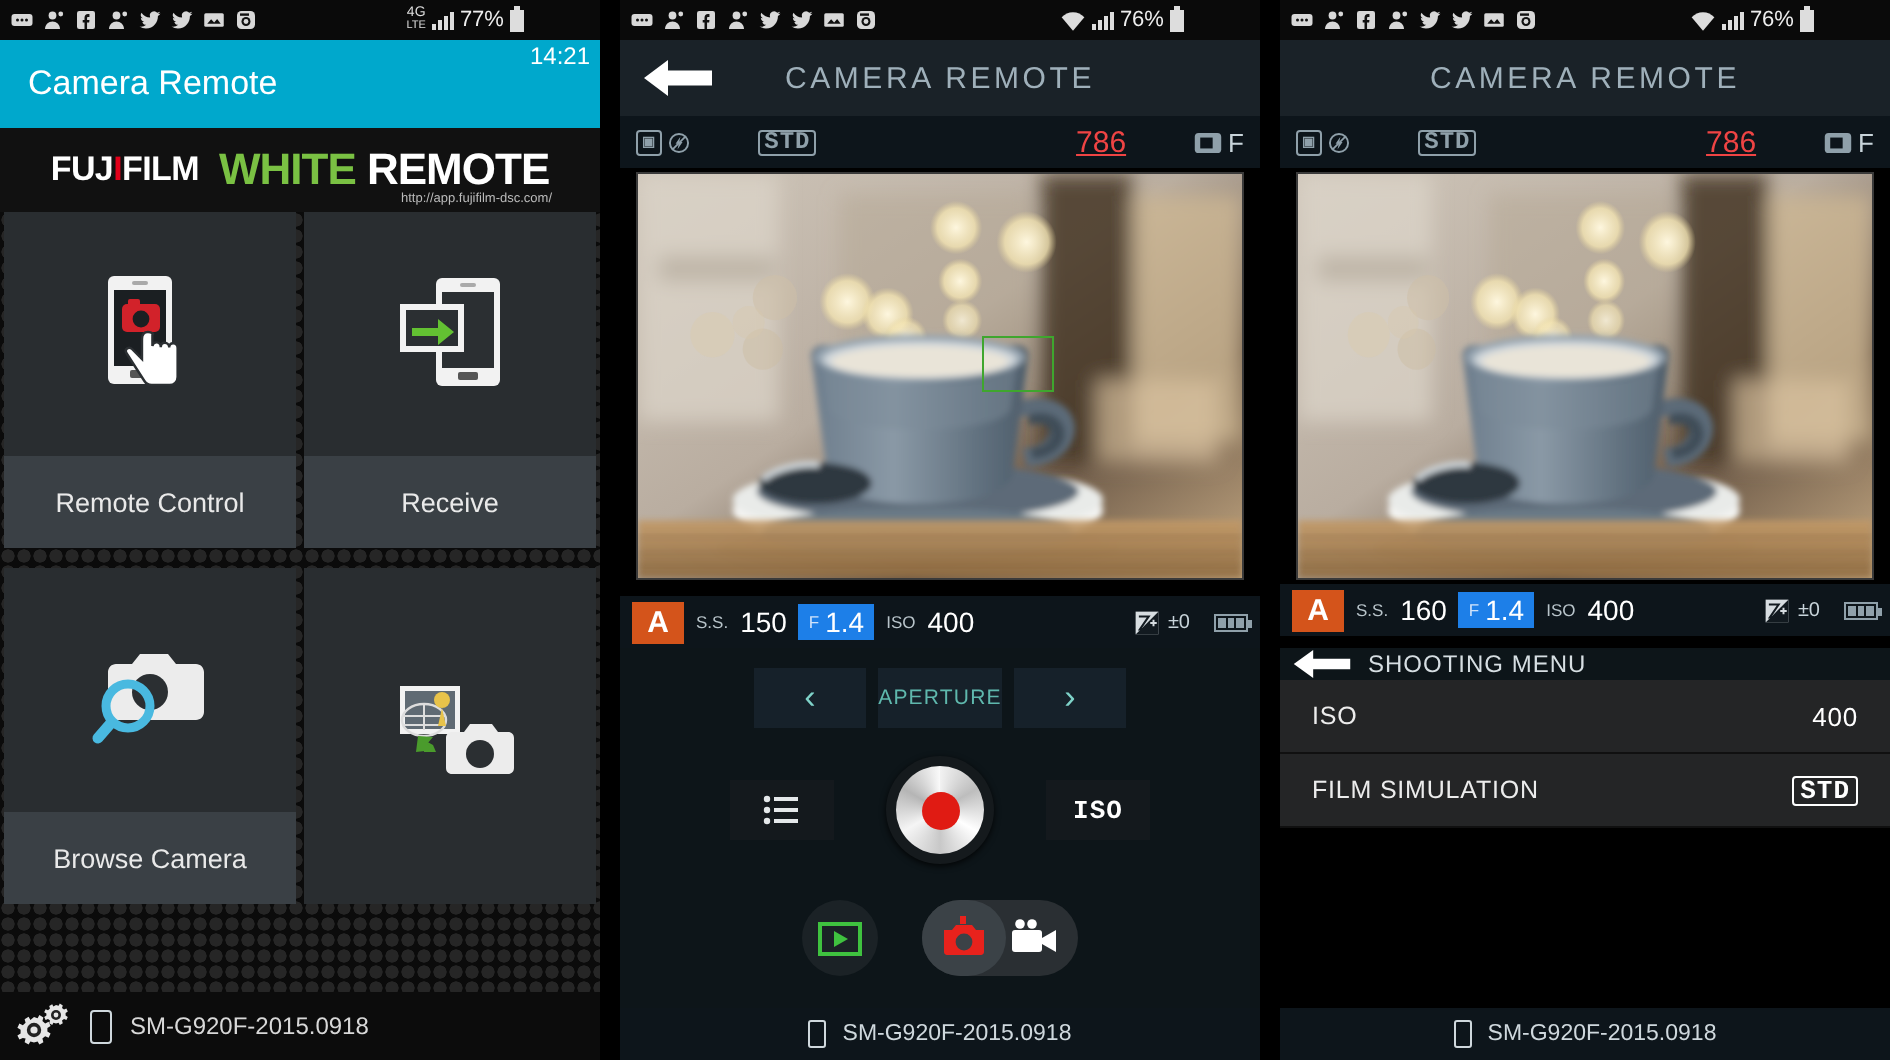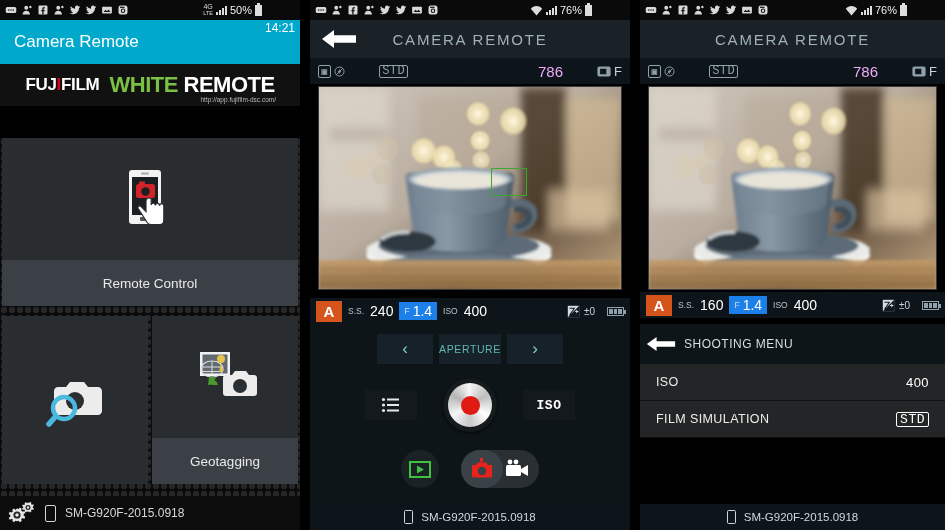--- a/index.html
+++ b/index.html
@@ -37,40 +37,40 @@
                justify-content:center; gap:10px; position:relative; }
   .fuji { font-size:17px; font-weight:bold; color:#fff; letter-spacing:-0.3px; }
   .fuji .dot { color:#e2001a; }
   .cam-rem { font-size:22px; font-weight:bold; letter-spacing:-0.5px; }
   .cam-rem .g { color:#7ac143; }
   .cam-rem .w { color:#fff; }
   .banner-url { position:absolute; right:24px; bottom:3px; font-size:6.5px; color:#bbb; }
   .dots { background:
       radial-gradient(circle at 4px 4px, #262626 3.2px, transparent 3.4px) 0 0/8px 8px,
       #0b0b0b; }
-  .p1-grid { position:absolute; top:106px; left:0; right:0; bottom:34px;margin-top:32px; }
+  .p1-grid { position:absolute; top:106px; left:0; right:0; bottom:34px; }
   .tile-row { display:flex; gap:4px; padding:0 2px; height:168px; }
   .tile { flex:1; background:#2b2f32; display:flex; flex-direction:column; }
   .tile-ico { flex:1; display:flex; align-items:center; justify-content:center;
               background:#292d30; }
   .tile-lbl { height:46px; background:#3a4045; color:#e9e9e9; font-size:13.5px;
               display:flex; align-items:center; justify-content:center; }
   .rowgap { height:10px; }
   .p1-foot { position:absolute; left:0; right:0; bottom:0; height:34px; background:#0c0c0c;
              display:flex; align-items:center; gap:9px; padding-left:6px; }
   .p1-foot .dev { color:#d8d8d8; font-size:12px; }
 
   
   .rc-title { height:38px; background:#1a2228; display:flex; align-items:center;
               justify-content:center; position:relative; }
   .rc-title .t { color:#9fb0ba; font-size:15px; letter-spacing:1.8px; }
   .back-arr { position:absolute; left:10px; top:50%; transform:translateY(-50%); }
   .rc-info { height:26px; background:#0d151b; display:flex; align-items:center;
              padding:0 8px; color:#c8d4da; font-size:11px; }
-  .rc-info .frames { margin-left:auto; margin-right:34px; font-size:15px; color:#f0abfc; }
+  .rc-info .frames { margin-left:auto; margin-right:34px; font-size:15px; color:#ef4444;text-decoration:underline; }
   .ibox { font-size:8px; border:1.4px solid #8fa0aa; color:#8fa0aa; padding:0 2px;
           border-radius:2px; font-weight:bold; letter-spacing:0.5px; line-height:11px;
           display:inline-block; }
   .viewport { height:208px; background:#000; padding:2px 8px; }
   .photo { width:100%; height:100%; position:relative; overflow:hidden;
            border:1px solid #3a3a3a; background:#8a7a66; }
 
   .exif { height:26px; background:#0d151b; display:flex; align-items:center;
           gap:6px; padding:0 6px; color:#e8edf0; font-size:12px; }
   .mode-a { background:#d4541b; color:#fff; font-size:15px; font-weight:bold;
@@ -118,28 +118,28 @@
   .toggle-knob { width:42px; height:38px; border-radius:19px; background:#3b4247;
                  position:absolute; left:0; display:flex; align-items:center;
                  justify-content:center; }
   .foot-dark { position:absolute; left:0; right:0; bottom:0; height:26px;
                background:#0d151b; display:flex; align-items:center;
                justify-content:center; gap:8px; }
   .foot-dark .dev { color:#cfd8dd; font-size:11.5px; }
 
   
   .p3-menu { position:absolute; top:324px; left:0; right:0; bottom:26px; }
-  .menu-head { height:40px; background:#0d1519; display:flex; align-items:center;
+  .menu-head { height:16px; background:#0d1519; display:flex; align-items:center;
                gap:8px; padding-left:6px; color:#d6dee2; font-size:12px;
                letter-spacing:0.5px; }
   .menu-row { height:37px; background:#242526; border-bottom:1px solid #101010;
               display:flex; align-items:center; padding:0 16px; color:#ececec;
               font-size:12.5px; letter-spacing:0.4px; }
   .menu-row .rv { margin-left:auto; font-size:13px; color:#fff; }
-  .badge-mono { font-family:"Liberation Mono", monospace; font-weight:normal;
+  .badge-mono { font-family:"Liberation Mono", monospace; font-weight:bold;
                 font-size:12px; }
   .phone-ico { width:9px; height:14px; border:1.3px solid #cfd8dd; border-radius:1.5px; }
 </style>
 </head>
 <body>
 
 <div id="root">
 
   <div class="panel panel-1">
 
@@ -186,21 +186,21 @@
         <div>
           <div class="net-lbl">4G</div>
           <div class="net-lbl" style="font-size:5.5px">LTE</div>
         </div>
         <div class="bars">
             <i></i>
             <i></i>
             <i></i>
             <i></i>
           </div>
-        <span class="sb-pct">50%</span>
+        <span class="sb-pct">77%</span>
         <div class="batt"></div>
         <span class="sb-time">14:21</span>
       </div>
     </div>
 
     <div class="p1-title">
       <span>Camera Remote</span>
     </div>
 
     <div class="p1-banner">
@@ -219,49 +219,63 @@
               <rect x="22" y="8.5" width="8" height="2" rx="1" fill="#aaa"></rect>
               <rect x="21" y="53" width="10" height="4" rx="1" fill="#555"></rect>
               <rect x="17" y="20" width="19" height="14" rx="2.5" fill="#d2222a"></rect>
               <circle cx="26.5" cy="27.5" r="4.2" fill="#1b1f22"></circle>
               <rect x="20" y="17.5" width="6" height="3.5" rx="1" fill="#d2222a"></rect>
               <path d="M30 34c-2 0-3 1.5-3 3.5v10l-5-5c-1.5-1.5-4 0-2.8 2l9 14c.8 1.3 2 2 3.6 2h9c2.2 0 4-1.6 4-4V42c0-1.5-1-2.4-2.2-2.4-1.2 0-2 .9-2 2.2 0-1.5-1-2.4-2.2-2.4s-2 .9-2 2.2c0-1.5-1-2.4-2.2-2.4-1 0-1.8.7-2 1.8v-6.2C33.2 35.5 32 34 30 34z" fill="#fff" stroke="#2b2f32" stroke-width="1.2"></path>
             </svg>
           </div>
           <div class="tile-lbl">Remote Control</div>
         </div>
+        <div class="tile">
+          <div class="tile-ico">
+            <svg width="62" height="68" viewBox="0 0 62 68">
+              <rect x="24" y="6" width="32" height="54" rx="3" fill="#f2f2f2"></rect>
+              <rect x="27" y="13" width="26" height="38" fill="#2b2f32"></rect>
+              <rect x="36" y="8.5" width="8" height="2" rx="1" fill="#aaa"></rect>
+              <rect x="35" y="53" width="10" height="4" rx="1" fill="#555"></rect>
+              <rect x="6" y="19" width="32" height="24" fill="#f2f2f2"></rect>
+              <rect x="9" y="22" width="26" height="18" fill="#2b2f32"></rect>
+              <path d="M12 31h13v-4.5l8 6.5-8 6.5V35H12z" fill="#63c132"></path>
+            </svg>
+          </div>
+          <div class="tile-lbl">Receive</div>
+        </div>
       </div>
       <div class="rowgap"></div>
       <div class="tile-row">
         <div class="tile">
           <div class="tile-ico">
             <svg width="66" height="62" viewBox="0 0 66 62">
               <path d="M16 18h8l4-5h14l4 5h10c2.2 0 4 1.8 4 4v20c0 2.2-1.8 4-4 4H16c-2.2 0-4-1.8-4-4V22c0-2.2 1.8-4 4-4z" fill="#ececec"></path>
               <circle cx="33" cy="32" r="9" fill="#2b2f32"></circle>
               <circle cx="22" cy="39" r="11" fill="none" stroke="#49b9e0" stroke-width="4.5"></circle>
               <path d="M13.5 47.5L7 55" stroke="#49b9e0" stroke-width="5.5" stroke-linecap="round"></path>
             </svg>
           </div>
+          <div class="tile-lbl">Browse Camera</div>
         </div>
         <div class="tile">
           <div class="tile-ico">
             <svg width="66" height="60" viewBox="0 0 66 60">
               <rect x="8" y="5" width="30" height="24" fill="#f2f2f2"></rect>
               <rect x="10.5" y="7.5" width="25" height="19" fill="#5f6a73"></rect>
               <ellipse cx="20" cy="22" rx="11" ry="8" fill="none" stroke="#ddd" stroke-width="1.2"></ellipse>
               <path d="M9 20h22M9 24.5h22M20 14v13" stroke="#ddd" stroke-width="1"></path>
               <circle cx="29" cy="12" r="4" fill="#e8c34a"></circle>
               <path d="M29 16l-2 9h4z" fill="#e8c34a"></path>
               <path d="M20 32v6h6l-1.5-3.5z" fill="#4a9b2c"></path>
               <path d="M17 30l-1 8 9-1-3.5-3 3-3.5z" fill="#4a9b2c"></path>
               <path d="M34 28h6l3-4h11l3 4h5c1.8 0 3 1.2 3 3v15c0 1.8-1.2 3-3 3H34c-1.8 0-3-1.2-3-3V31c0-1.8 1.2-3 3-3z" fill="#ececec"></path>
               <circle cx="48" cy="39" r="7" fill="#2b2f32"></circle>
             </svg>
           </div>
-          <div class="tile-lbl">Geotagging</div>
         </div>
       </div>
     </div>
 
     <div class="p1-foot">
       <svg width="30" height="24" viewBox="0 0 30 24">
         <g fill="#e6e6e6">
           <path d="M11 7.5l1.8.6.9-1.6 2 1.2-.5 1.8 1.4 1.2 1.7-.8 1 2.1-1.6 1v1.8l1.6 1-1 2.1-1.7-.8-1.4 1.2.5 1.8-2 1.2-.9-1.6-1.8.6-1.8-.6-.9 1.6-2-1.2.5-1.8L5.4 18l-1.7.8-1-2.1 1.6-1v-1.8l-1.6-1 1-2.1 1.7.8 1.4-1.2-.5-1.8 2-1.2.9 1.6z"></path>
           <circle cx="11" cy="14" r="3.6" fill="#222"></circle>
           <circle cx="11" cy="14" r="1.8" fill="#e6e6e6"></circle>
@@ -438,21 +452,21 @@
         </svg>
         <div style="position:absolute;left:57%;top:40%;width:36px;height:28px;border:1.6px solid #3fa62e"></div>
       </div>
     </div>
 
     <div class="p2-body">
 
       <div class="exif">
         <span class="mode-a">A</span>
         <span class="lbl-s">S.S.</span>
-        <span class="val">240</span>
+        <span class="val">150</span>
         <span class="ap-chip">
           <span class="lbl-s">F</span>
           <span class="val">1.4</span>
         </span>
         <span class="lbl-s">ISO</span>
         <span class="val">400</span>
         <span class="ev-wrap">
           <svg class="ev-ico" viewBox="0 0 16 16">
               <rect x="1" y="1" width="14" height="14" fill="#d7dde1"></rect>
               <path d="M1 15L15 1v14z" fill="#121a20"></path>

